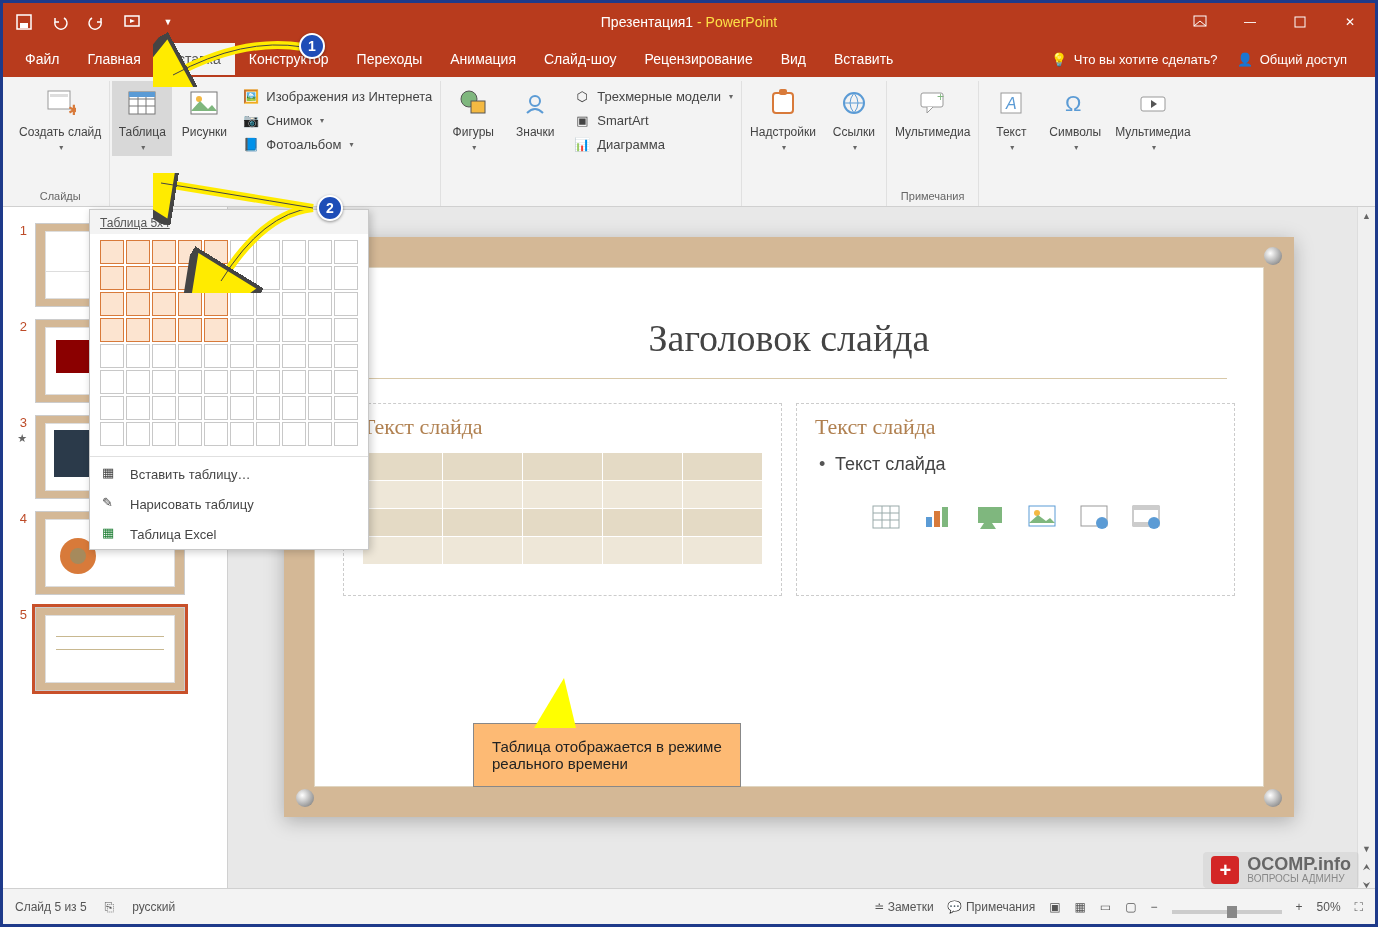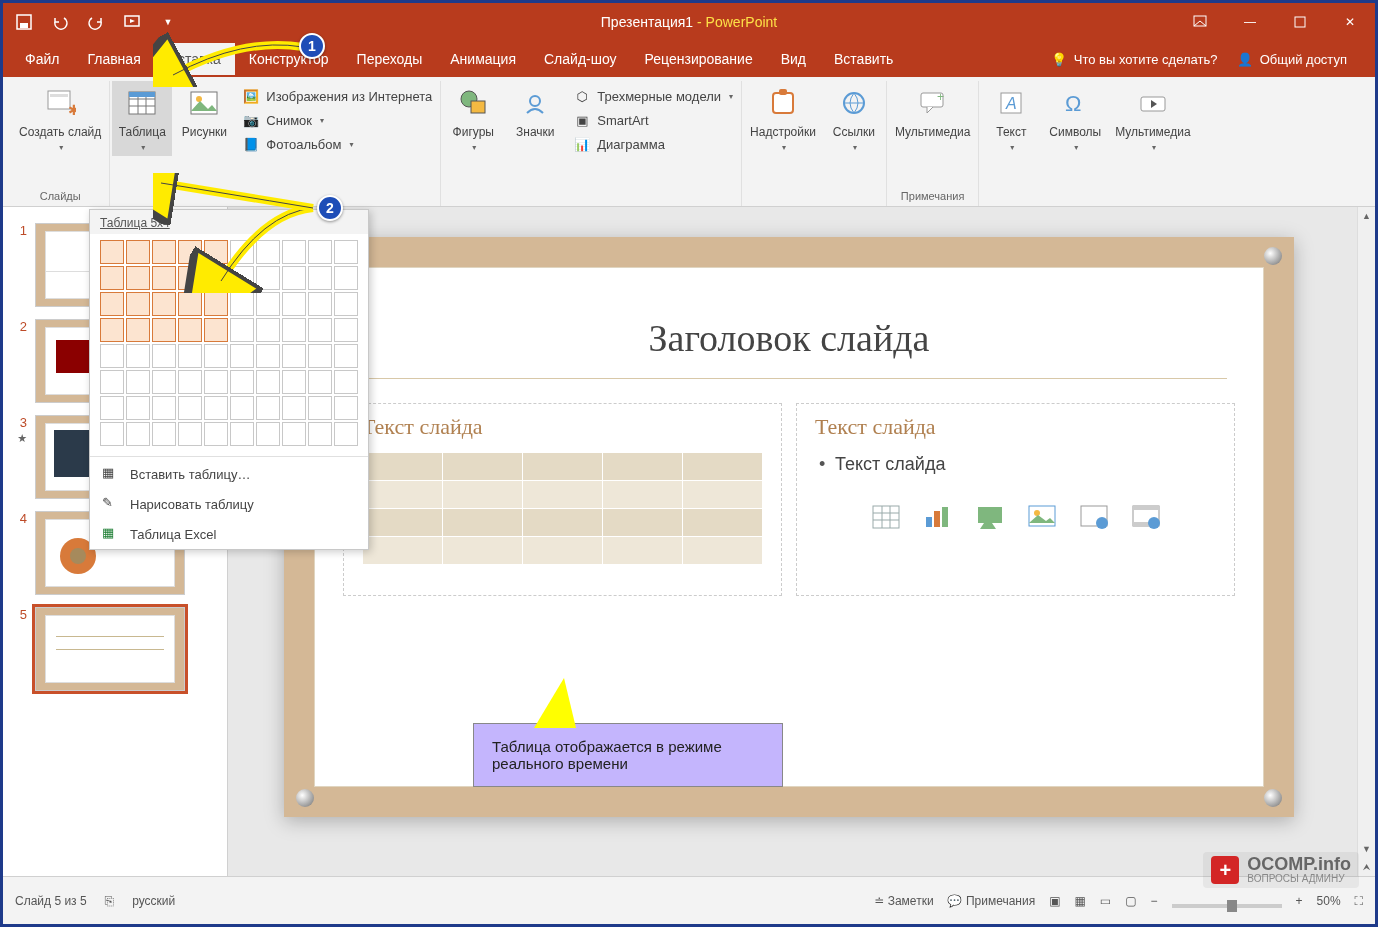--- a/index.html
+++ b/index.html
@@ -66,28 +66,28 @@
 .preview-table td { height: 28px; background: #eee7d8; border: 1px solid #fff; }
 .preview-table tr:nth-child(odd) td { background: #e4dac5; }
 .bullet { font-size: 18px; color: #444; padding: 6px 0 0 20px; position: relative; }
 .bullet:before { content: "•"; position: absolute; left: 4px; color: #555; }
 .ph-icons { display: flex; flex-wrap: wrap; gap: 24px; justify-content: center; padding: 30px 40px; }
 .ph-icon { width: 28px; height: 24px; }
 
 
 .arrow-marker { position: absolute; z-index: 200; }
 .num-badge { width: 26px; height: 26px; border-radius: 50%; background: #1e4db7; border: 2px solid #fff; color: #fff; font-weight: bold; font-size: 14px; display: flex; align-items: center; justify-content: center; box-shadow: 0 1px 3px rgba(0,0,0,0.4); }
-.callout { position: absolute; left: 470px; top: 720px; width: 310px; background: #c4b5fd; border: 1px solid #888; padding: 14px 18px; font-size: 15px; color: #222; z-index: 60; }
+.callout { position: absolute; left: 470px; top: 720px; width: 268px; background: #fdba74; border: 1px solid #888; padding: 14px 18px; font-size: 15px; color: #222; z-index: 60; }
 .callout-tail { position: absolute; top: -46px; left: 60px; width: 0; height: 0; border-left: 30px solid transparent; border-right: 12px solid transparent; border-bottom: 50px solid #ffff00; }
 
 
 .rivet { position: absolute; width: 18px; height: 18px; border-radius: 50%; background: radial-gradient(circle at 35% 35%, #fff, #999 70%, #666); }
 
 
-.statusbar { position: absolute; left: 0; right: 0; bottom: 0; height: 48px; background: #f3f3f3; border-top: 1px solid #d0d0d0; display: flex; align-items: center; font-size: 12px; color: #555; padding: 0 12px; gap: 18px; }
+.statusbar { position: absolute; left: 0; right: 0; bottom: 0; height: 36px; background: #f3f3f3; border-top: 1px solid #d0d0d0; display: flex; align-items: center; font-size: 12px; color: #555; padding: 0 12px; gap: 18px; }
 .status-right { margin-left: auto; display: flex; align-items: flex-end; gap: 14px; }
 .zoom-slider { width: 110px; height: 4px; background: #ccc; position: relative; }
 .zoom-thumb { position: absolute; left: 50%; top: -4px; width: 10px; height: 12px; background: #888; }
 .watermark { position: absolute; right: 16px; bottom: 36px; z-index: 300; display: flex; align-items: center; background: rgba(0,0,0,0.05); padding: 4px 8px; border-radius: 4px;}
 .wm-plus { background: #d32626; color: #fff; width: 28px; height: 28px; display:flex; align-items:center; justify-content:center; font-weight:bold; font-size:20px; border-radius:4px; margin-right:8px;}
 .wm-text { font-weight: bold; font-size: 18px; color: #666; line-height: 0.9;}
 .wm-sub { font-size: 10px; color: #888; }
 
 
 .vscroll { position:absolute; right:0; top:0; bottom:0; width:18px; background:#f0f0f0; border-left:1px solid #ddd;}

